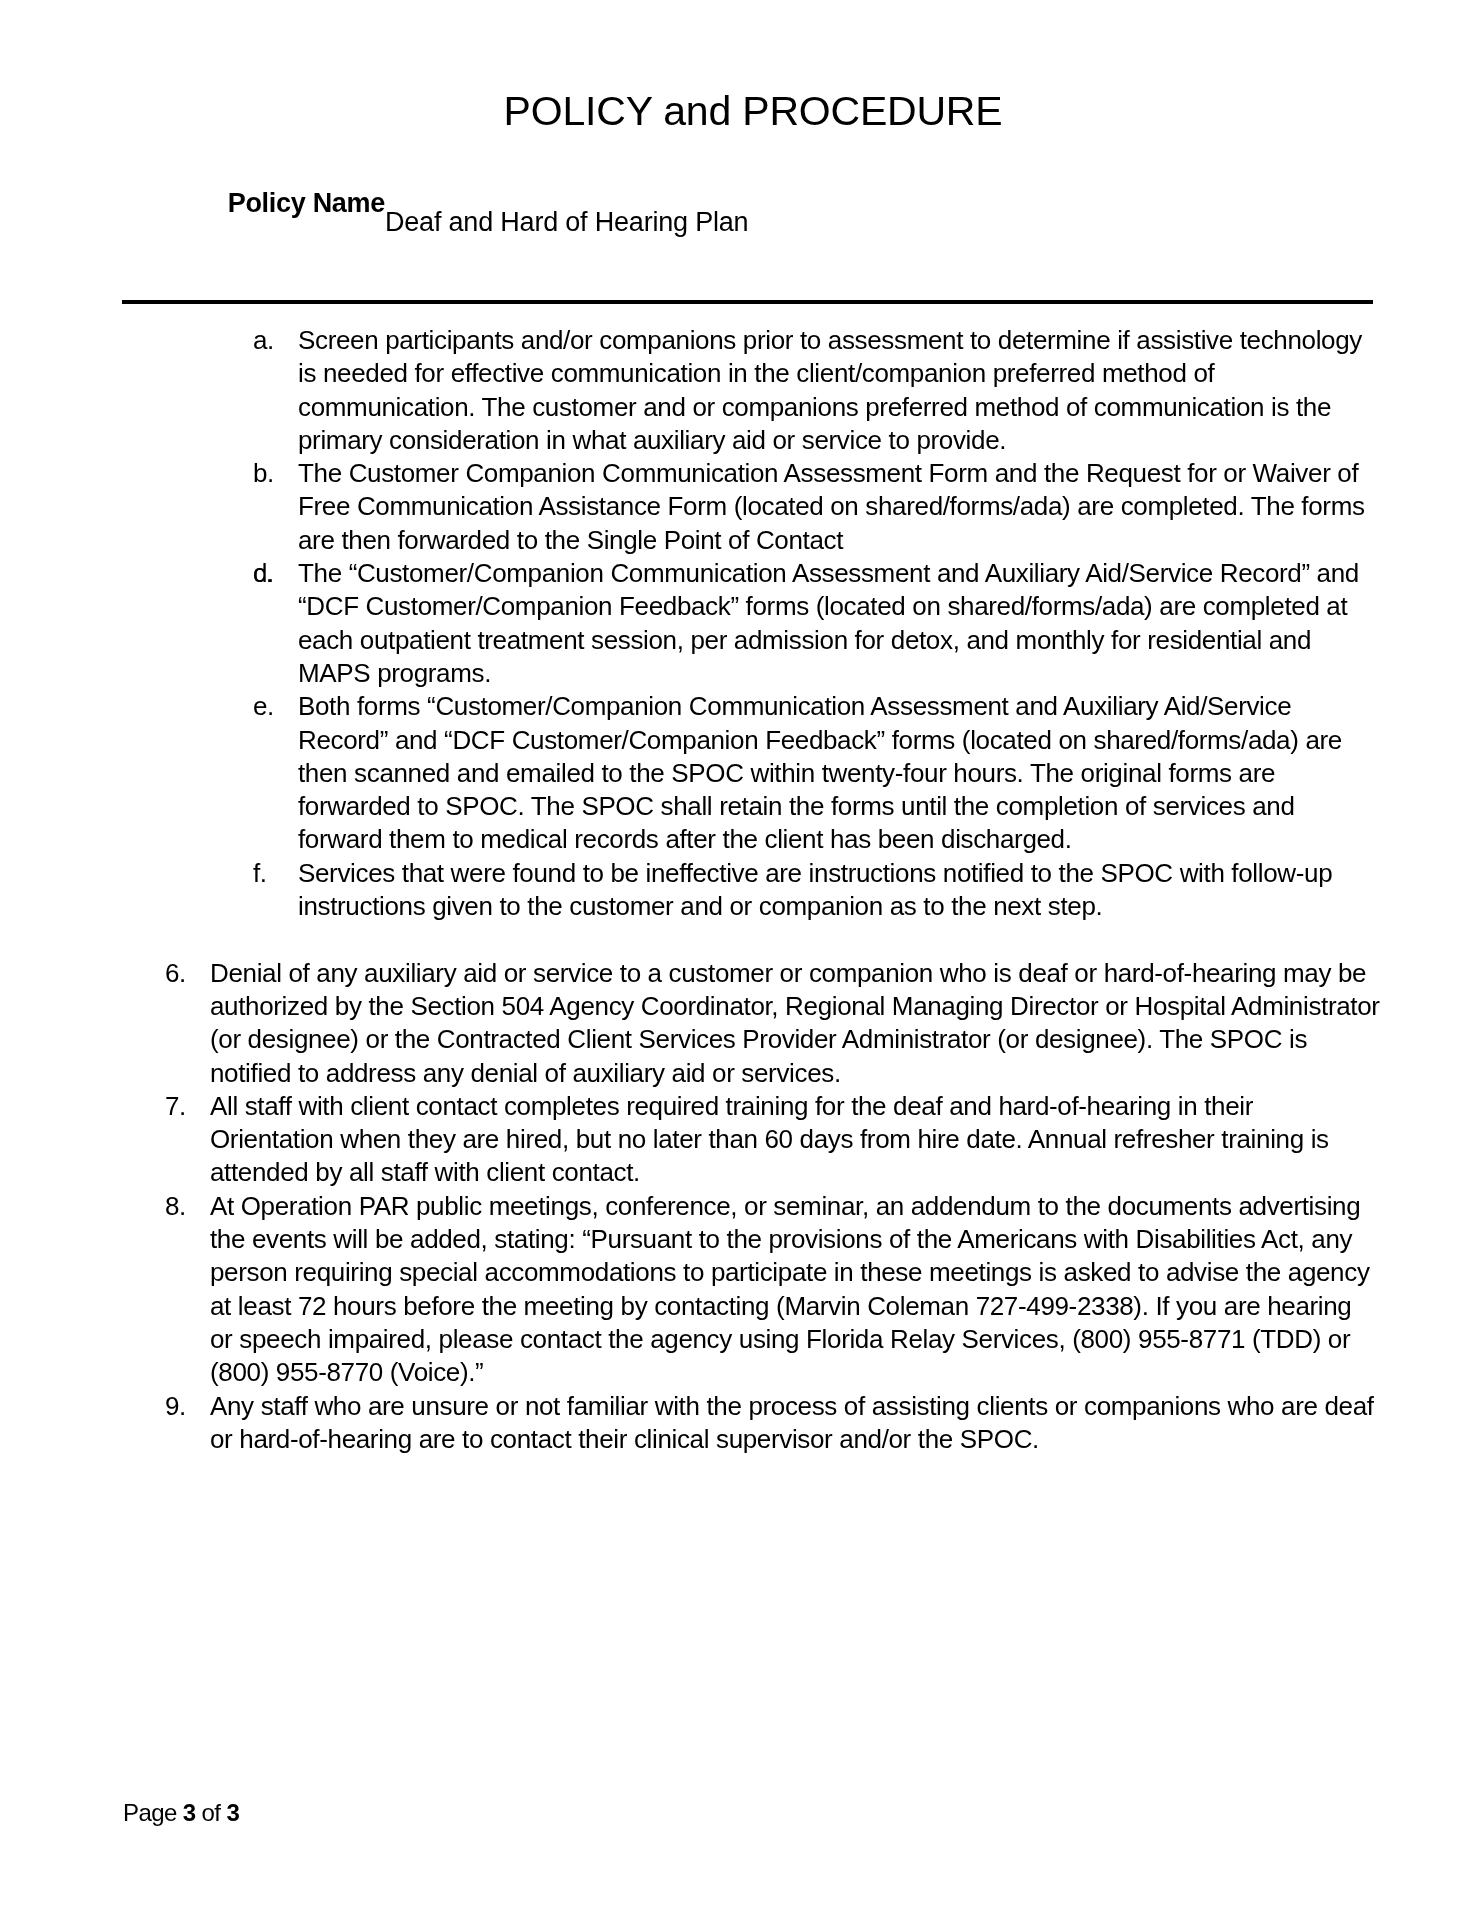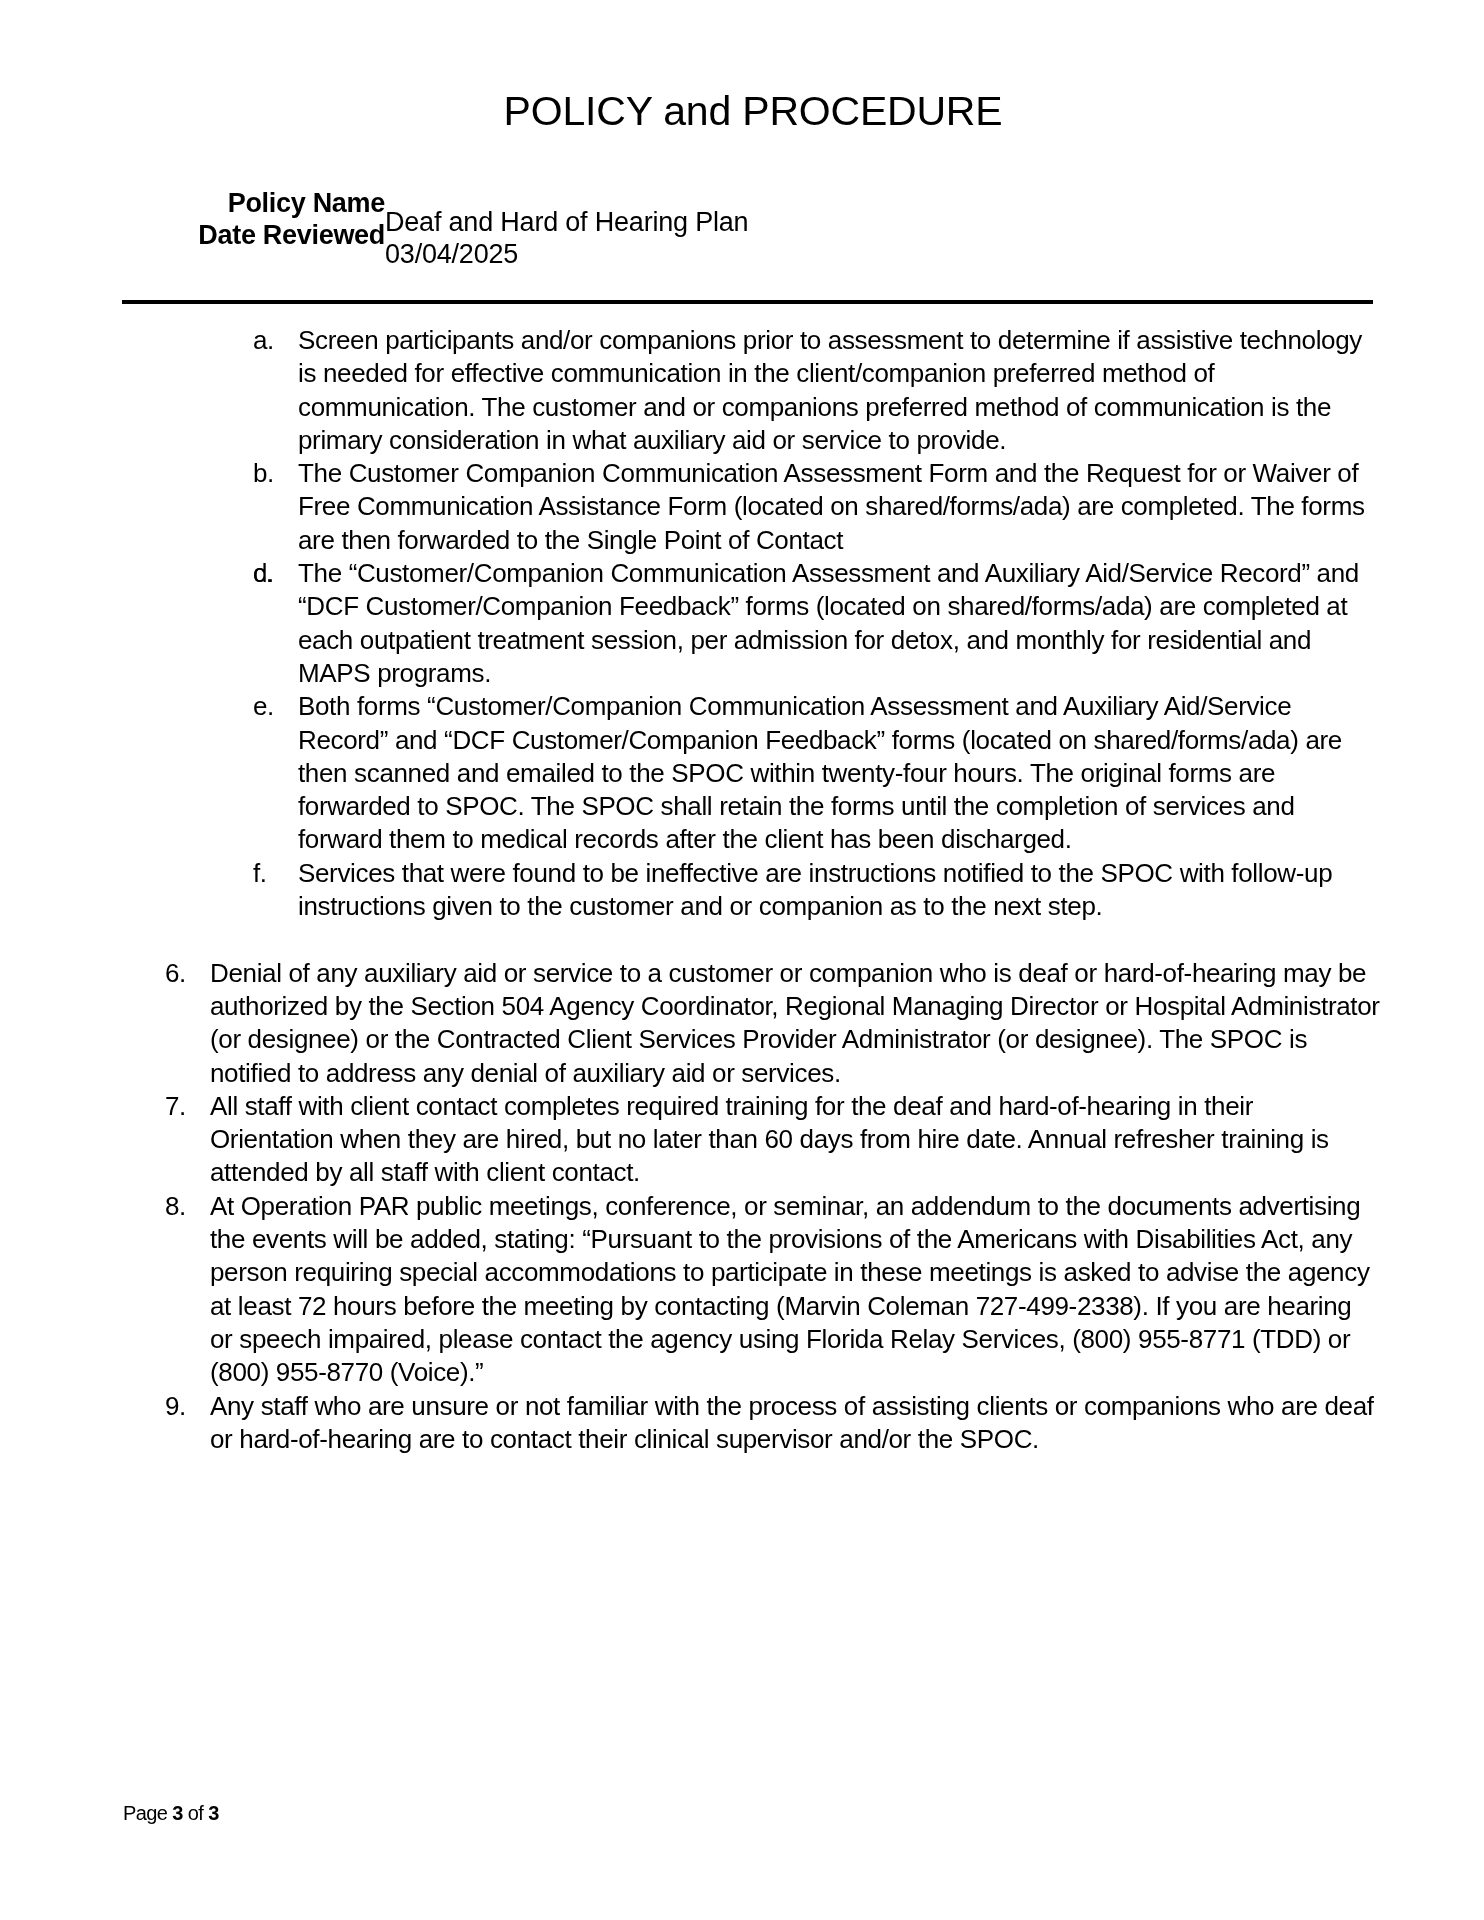--- a/index.html
+++ b/index.html
@@ -90,41 +90,37 @@
     .num-list .marker {
       position: absolute;
       left: 165px;
       top: 0;
     }
     .footer {
       position: absolute;
       top: 1798px;
       left: 123px;
       font-family: "Liberation Sans", sans-serif;
-      font-size: 20px;
+      font-size: 24px;
       line-height: 30px;
       letter-spacing: -0.6px;
     }
     .footer b {
       font-weight: bold;
     }
   </style>
 </head>
 <body>
 
 <div class="page-title">POLICY and PROCEDURE</div>
 
 <div class="meta">
   <div class="meta-row">
     <span class="meta-label">Policy Name</span>
     <span class="meta-value">Deaf and Hard of Hearing Plan</span>
-  </div>
-  <div class="meta-row">
-    <span class="meta-label">Date Reviewed</span>
-    <span class="meta-value">03/04/2025</span>
   </div>
 </div>
 
 <div class="rule"></div>
 
 <div class="body-text">
   <ol class="list sub-list">
     <li>
       <span class="marker">a.</span>
       <span>Screen participants and/or companions prior to assessment to determine if assistive technology is needed for effective communication in the client/companion preferred method of communication. The customer and or companions preferred method of communication is the primary consideration in what auxiliary aid or service to provide.</span>

